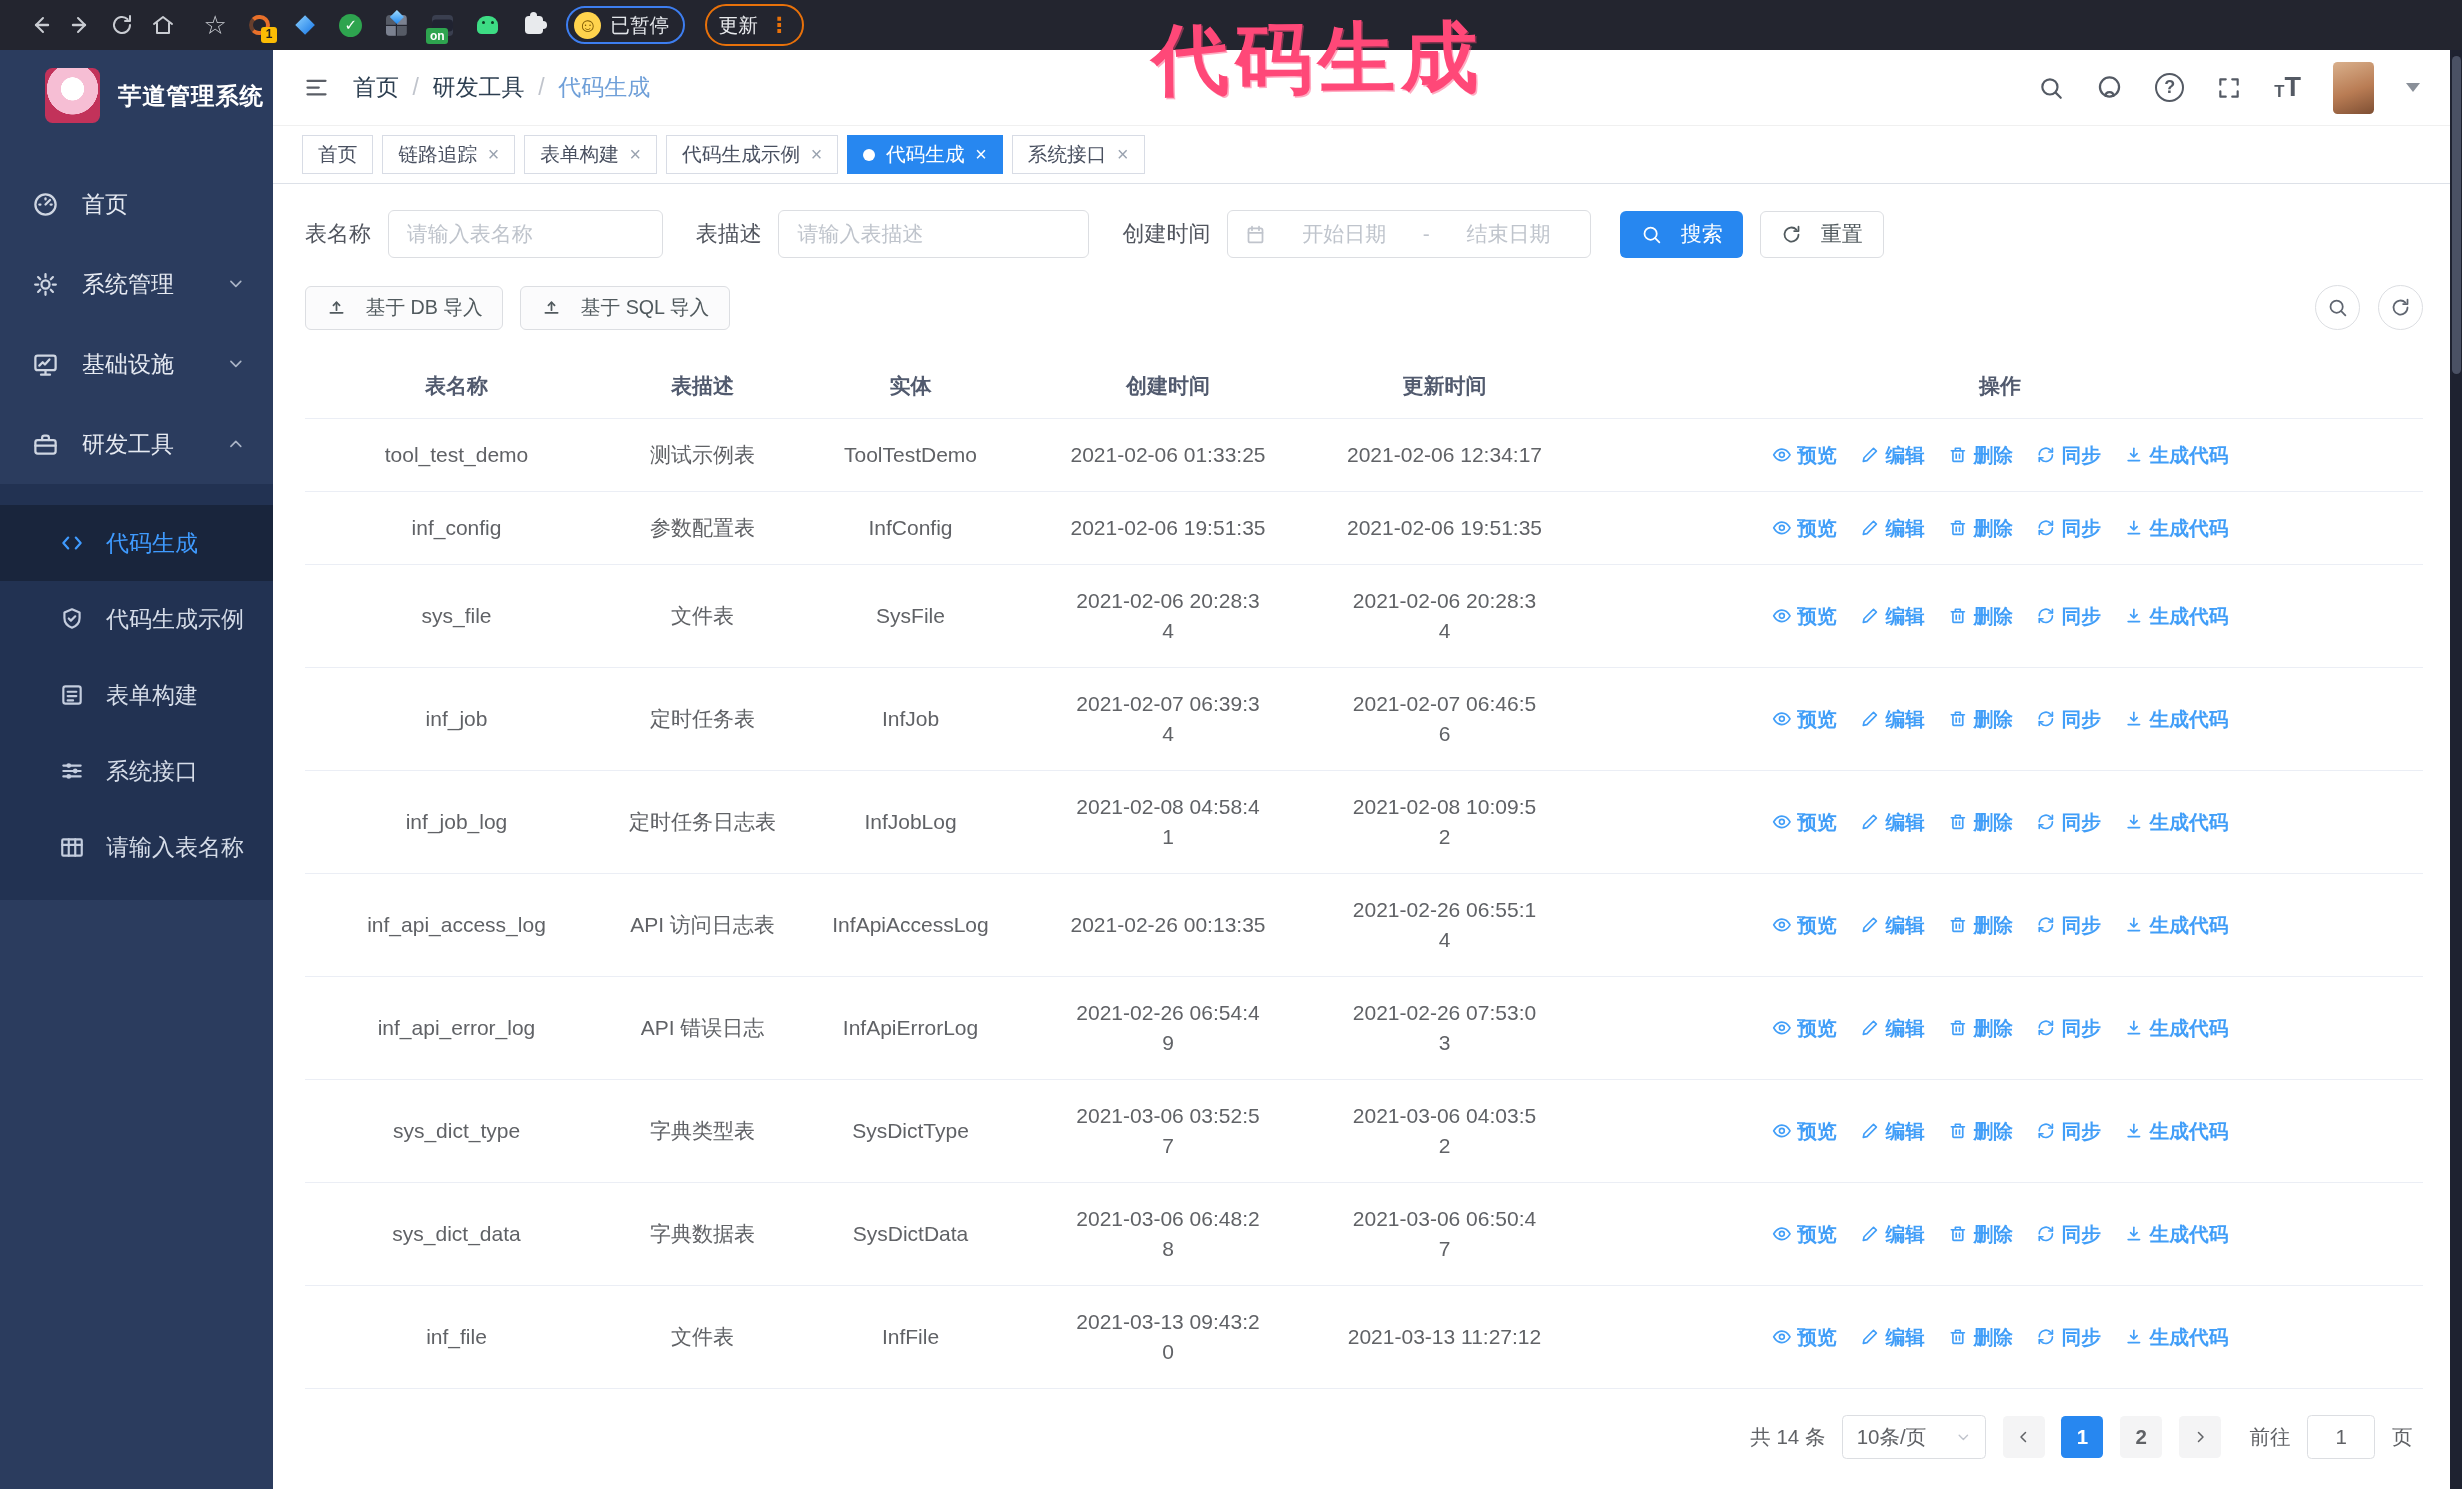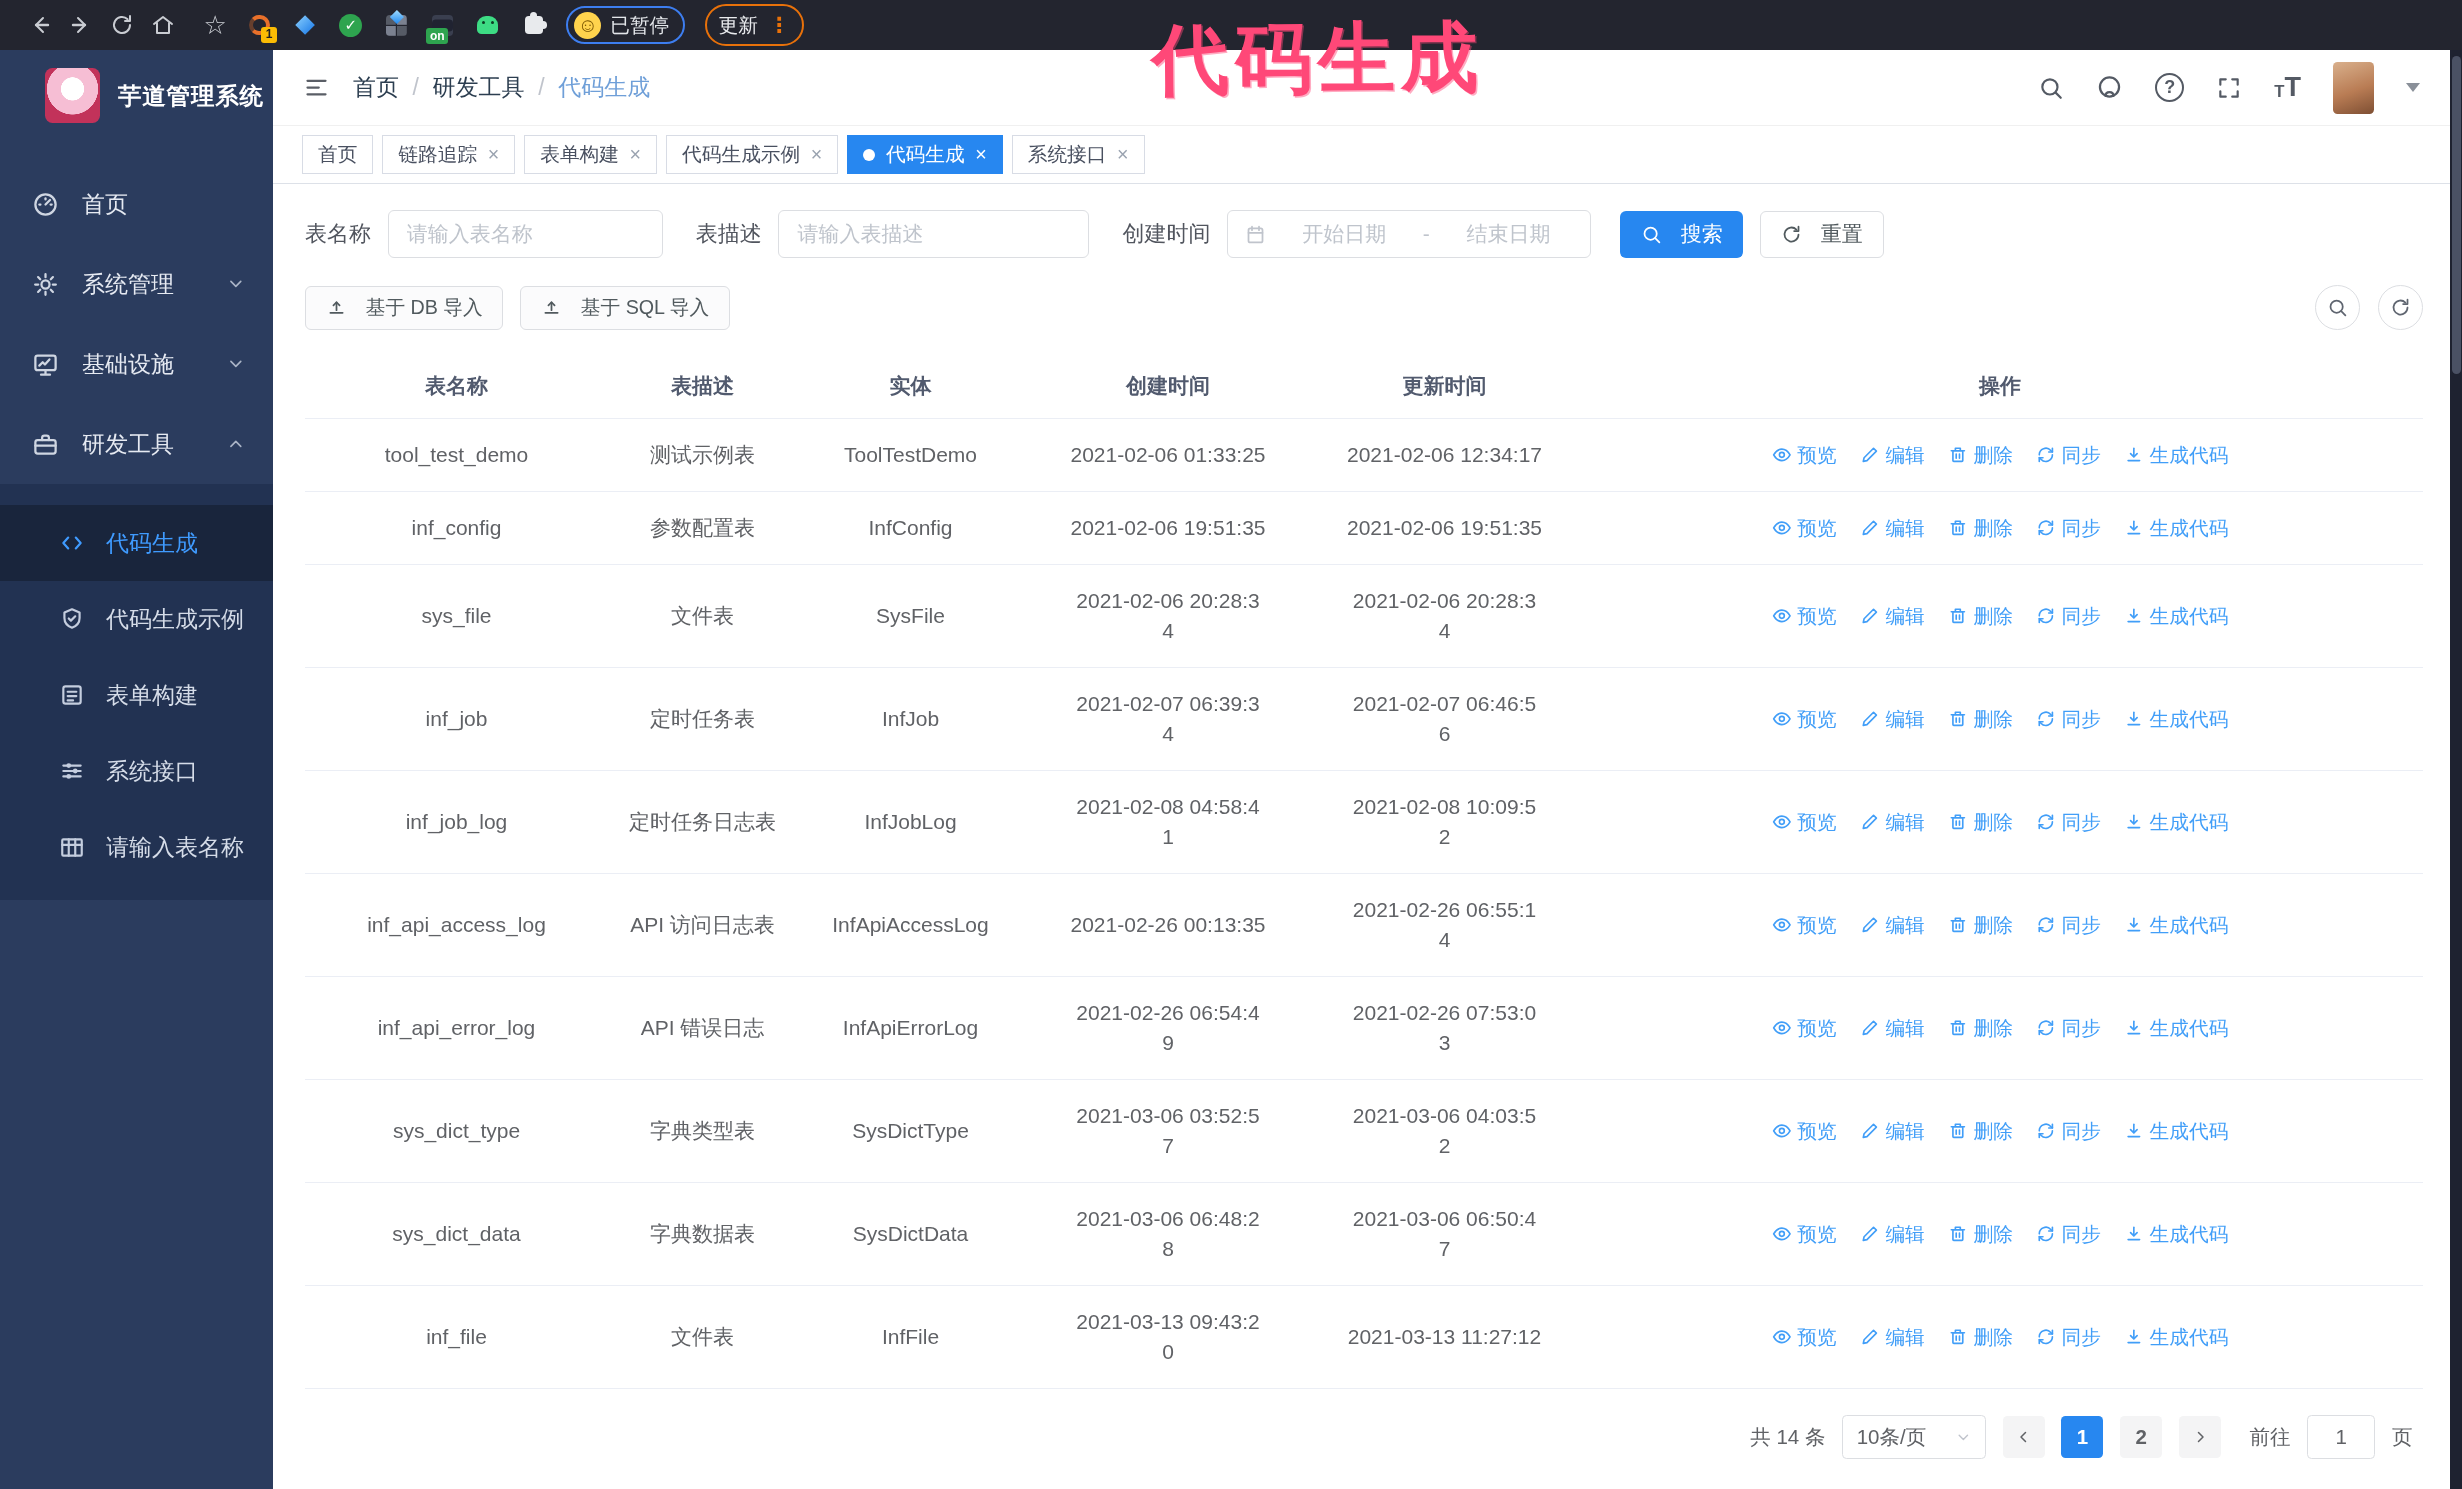--- a/index.html
+++ b/index.html
@@ -117,21 +117,21 @@
   .toolbar .btn + .btn{margin-left:16.7px;}
   .toolbar-right{margin-left:auto;display:flex;gap:18px;}
   .circle-btn{width:45px;height:45px;border-radius:50%;border:0.8px solid #dcdee2;background:#fff;color:#5f6570;
     display:flex;align-items:center;justify-content:center;}
   .circle-btn .ic{width:21px;height:21px;}
 
   table.grid{width:100%;border-collapse:collapse;margin-top:27px;text-align:center;}
   .grid th{font-size:21px;color:#515a6e;font-weight:700;padding:15px 7.6px 18px;border-bottom:0.8px solid #ebeef5;}
   .grid td{font-size:21px;color:#606266;padding:21px 7.6px;border-bottom:0.8px solid #ebeef5;line-height:30px;}
   .grid td.dt{white-space:pre-line;}
-  .ops{display:flex;justify-content:center;gap:23px;align-items:center;}
+  .ops{display:flex;justify-content:center;gap:23px;align-items:center;font-weight:bold;}
   .op-link{display:inline-flex;align-items:center;gap:6px;color:#419ef8;font-size:19.7px;text-decoration:none;cursor:pointer;}
   .op-link .ic{width:19.7px;height:19.7px;}
 
   .pagination{display:flex;align-items:center;justify-content:flex-end;gap:16.7px;margin-top:26px;padding:0 10.6px 38px 0;
     font-size:20.5px;color:#606266;}
   .psize{width:144px;height:44px;border:0.8px solid #dcdee2;border-radius:4.5px;display:flex;align-items:center;
     justify-content:space-between;padding:0 13.6px;color:#606266;}
   .psize .ic{width:16.7px;height:16.7px;color:#c0c4cc;}
   .pbtn{min-width:42px;height:42px;border-radius:4.5px;background:#f4f4f5;color:#606266;display:flex;align-items:center;
     justify-content:center;font-weight:700;}

